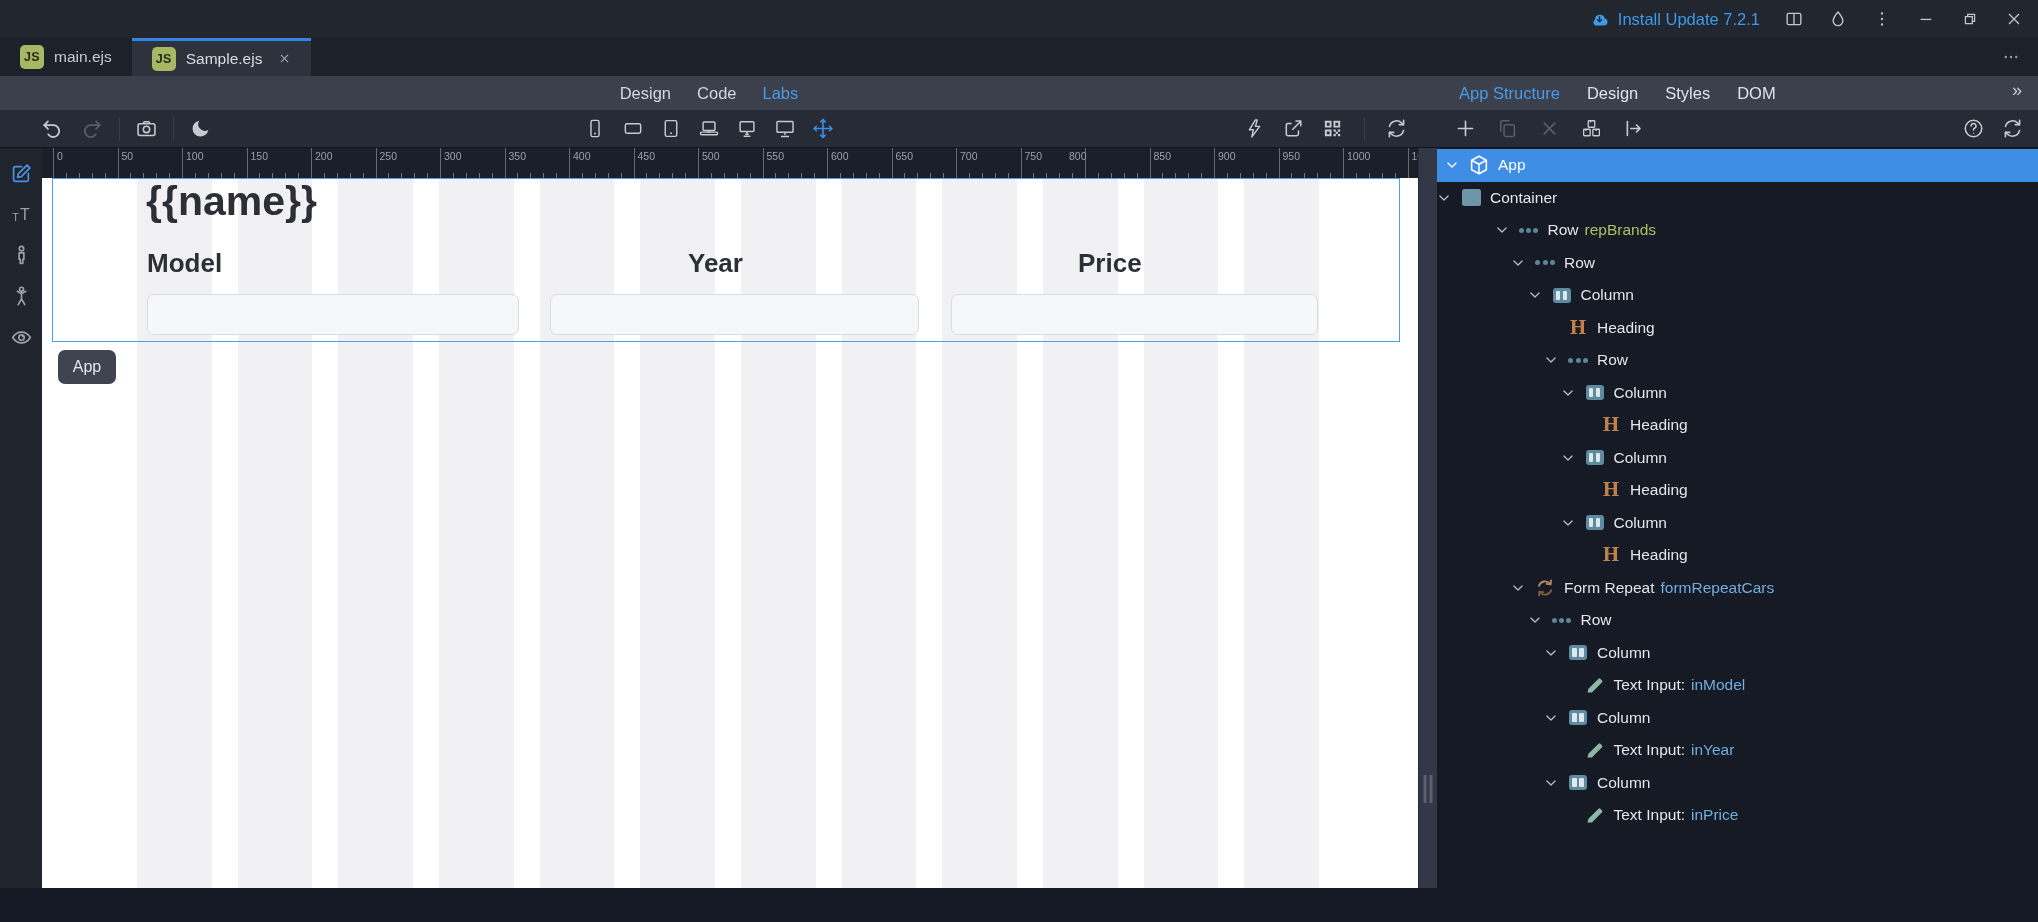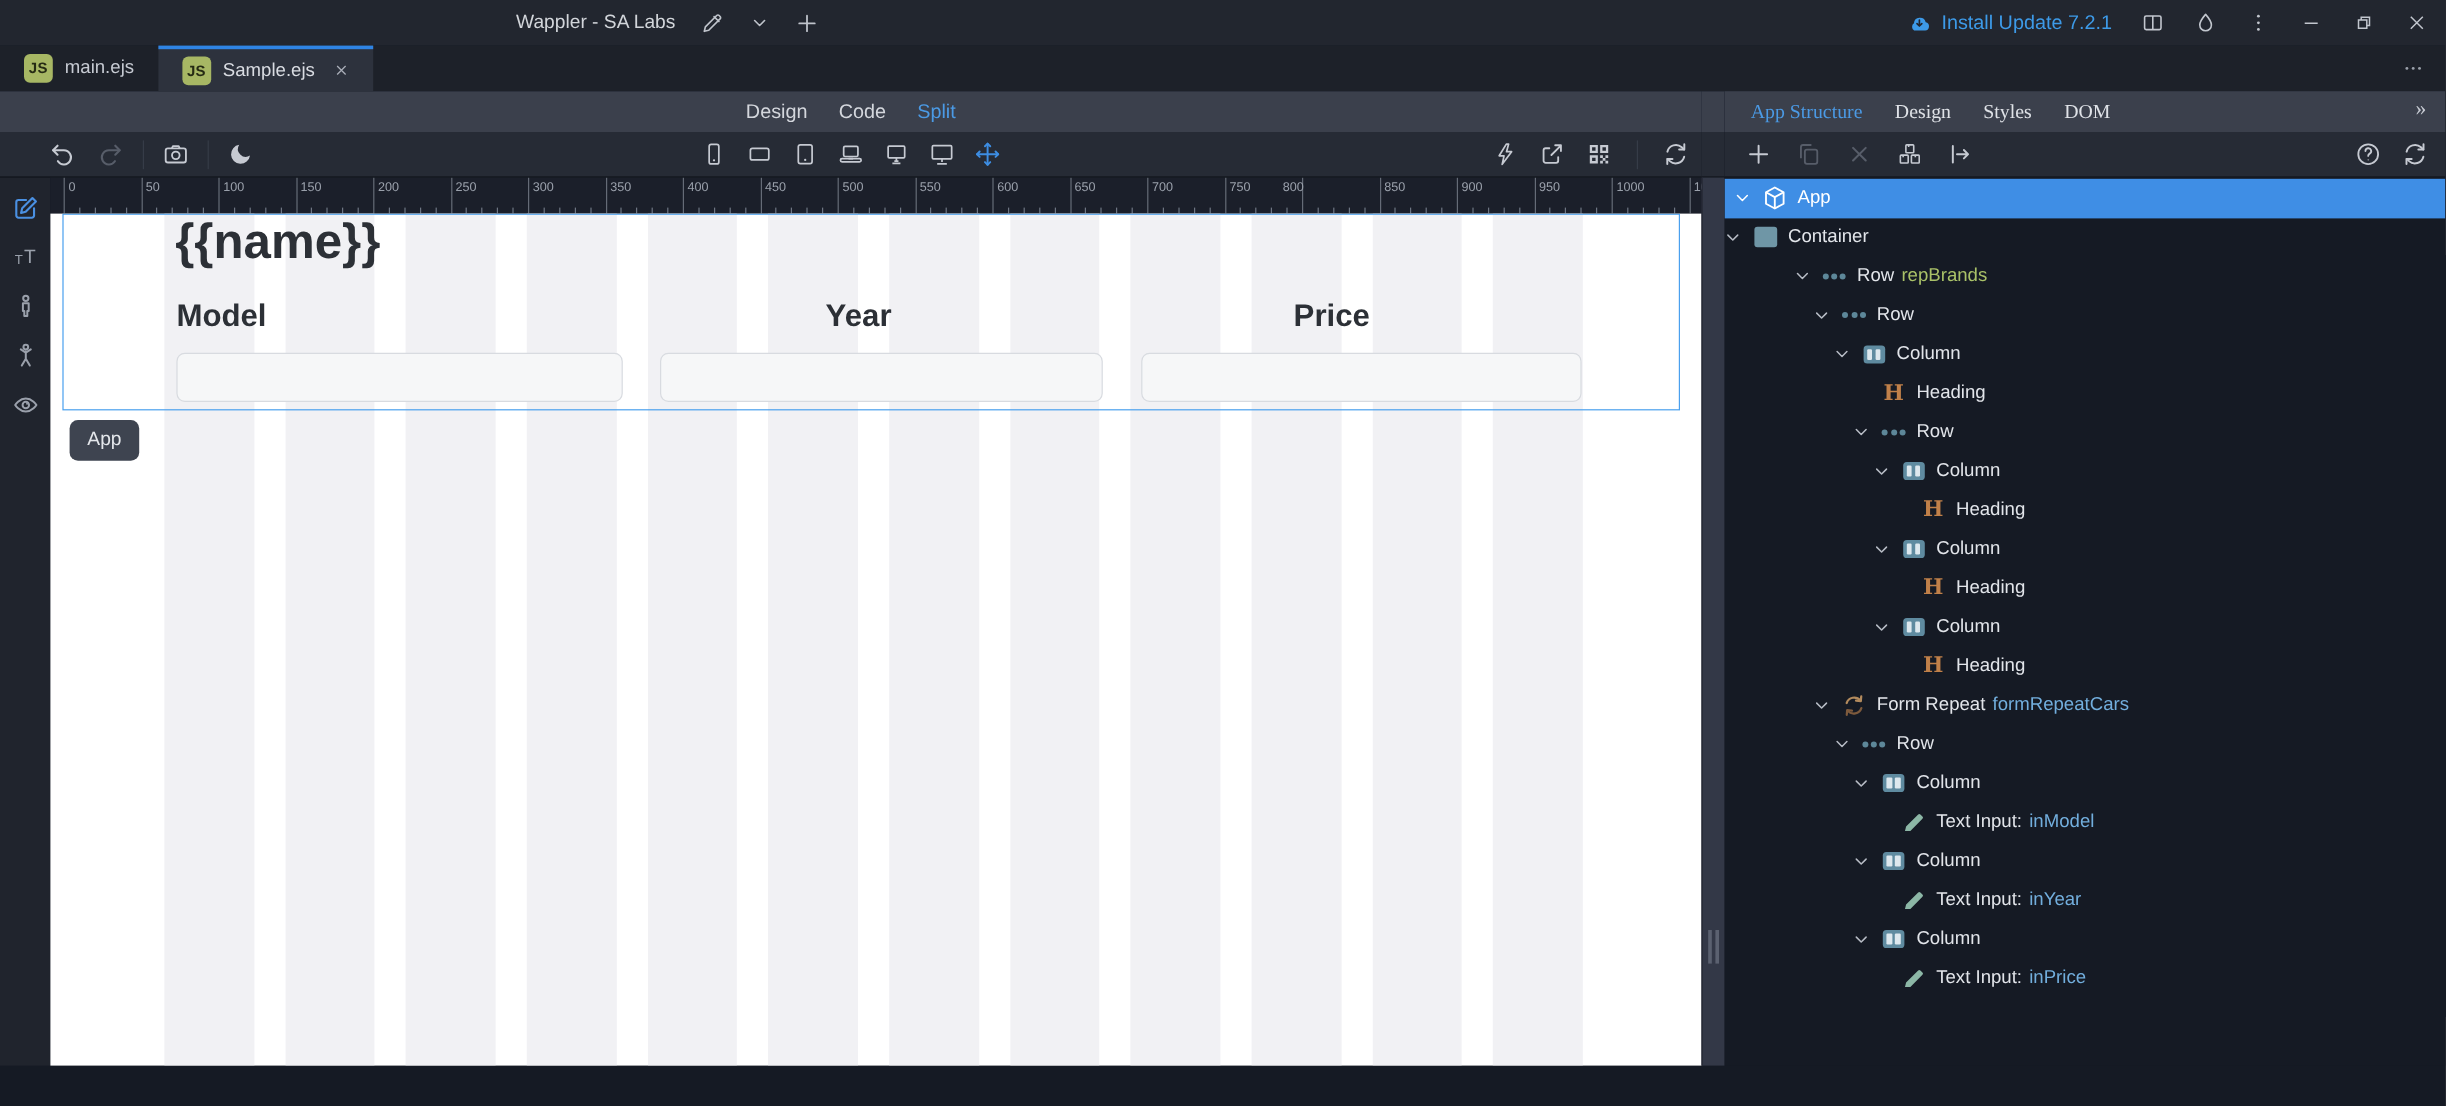--- a/index.html
+++ b/index.html
@@ -72,21 +72,21 @@
   .splitter{width:19px;display:flex;flex-direction:column;}
   .sp-a{height:34px;background:#3b404c;}
   .sp-b{height:38px;background:#262b35;border-bottom:1px solid #10131a;}
   .sp-c{flex:1;background:#333847;border-left:1px solid #262a35;position:relative;}
   .grip{position:absolute;left:50%;top:627px;transform:translateX(-50%);display:flex;gap:3px;}
   .grip i{width:3px;height:28px;background:#5b6170;}
 
   
   .panel{width:601px;display:flex;flex-direction:column;background:#151a24;}
   .panel-tabs{height:34px;background:#3b404c;display:flex;align-items:center;gap:27px;padding-left:22px;
-              font-size:16.5px;color:#dfe2e7;position:relative;font-family:Liberation Serif, serif;}
+              font-size:16.5px;color:#dfe2e7;position:relative;}
   .panel-tabs span{cursor:pointer;}
   .panel-tabs .active{color:#4b9ae5;}
   .pt-more{position:absolute;right:16px;top:4px;font-size:18px;color:#c6cad2;}
   .panel-toolbar{height:38px;background:#262b35;border-bottom:1px solid #10131a;display:flex;align-items:center;
                  gap:19px;padding-left:17px;position:relative;}
   .ptr{position:absolute;right:14px;display:flex;gap:16px;align-items:center;}
 
   .tree{flex:1;overflow:hidden;padding-top:1px;}
   .trow{height:32.5px;display:flex;align-items:center;font-size:15.5px;color:#e2e5ea;white-space:nowrap;cursor:pointer;}
   .trow.selected{background:#3f8ee5;color:#fff;}
@@ -102,38 +102,20 @@
   .colic{width:18px;height:15px;background:#5f8ba0;border-radius:3px;display:flex;align-items:center;justify-content:center;gap:2.4px;}
   .colic i{width:4.6px;height:8.6px;background:#dde8ee;border-radius:1px;display:block;}
   .hic{font-family:"DejaVu Serif",serif;font-weight:700;font-size:18px;color:#c08049;line-height:1;}
 </style>
 </head>
 <body>
 
 <div class="app">
 
   <div class="titlebar">
-    <div class="tb-center">
-      <span class="tb-title">Wappler - SA Labs</span>
-      <span class="tbtn">
-        <svg viewBox="0 0 24 24" fill="none" stroke="currentColor" stroke-width="1.6" stroke-linecap="round" stroke-linejoin="round">
-            <path d="M4.5 19.5l1-4.2L16.3 4.5a1.6 1.6 0 0 1 2.3 0l.9.9a1.6 1.6 0 0 1 0 2.3L8.7 18.5zM13.8 5.6l4.6 4.6"></path>
-          </svg>
-      </span>
-      <span class="tbtn small">
-        <svg viewBox="0 0 24 24" fill="none" stroke="currentColor" stroke-width="1.8" stroke-linecap="round" stroke-linejoin="round">
-            <polyline points="6.5 9.5 12 15 17.5 9.5"></polyline>
-          </svg>
-      </span>
-      <span class="tbtn">
-        <svg viewBox="0 0 24 24" fill="none" stroke="currentColor" stroke-width="1.7" stroke-linecap="round">
-            <path d="M12 4.6v14.8M4.6 12h14.8"></path>
-          </svg>
-      </span>
-    </div>
     <div class="tb-right">
       <span class="update">
         <span class="tbtn">
           <svg viewBox="0 0 24 24">
               <path fill="currentColor" d="M7 18.8h10.4a4 4 0 0 0 .6-7.9 5.7 5.7 0 0 0-11.2 1A4.1 4.1 0 0 0 7 18.8z"></path>
               <path fill="none" stroke="#22262f" stroke-width="1.6" stroke-linecap="round" stroke-linejoin="round" d="M12 8.8v5.4M9.7 12.2l2.3 2.3 2.3-2.3"></path>
             </svg>
         </span>
         <span>Install Update 7.2.1</span>
       </span>
@@ -196,21 +178,21 @@
         </svg>
     </span>
   </div>
 
   <div class="content">
 
     <div class="canvas-zone">
       <div class="viewbar">
         <span>Design</span>
         <span>Code</span>
-        <span class="active">Split</span>
+        <span class="active">Labs</span>
       </div>
 
       <div class="icon-toolbar">
         <div class="itl">
           <span class="tool">
             <svg viewBox="0 0 24 24" fill="none" stroke="currentColor" stroke-width="1.8" stroke-linecap="round" stroke-linejoin="round">
                 <path d="M8.3 4.6 4.4 8.5l3.9 3.9"></path>
                 <path d="M4.6 8.5h9.2a6.2 6.2 0 1 1-5.2 9.6"></path>
               </svg>
           </span>

